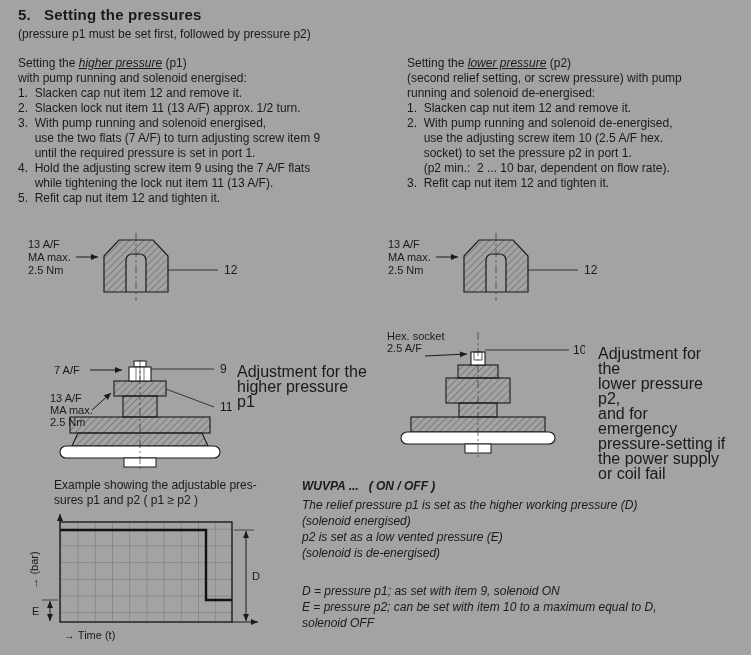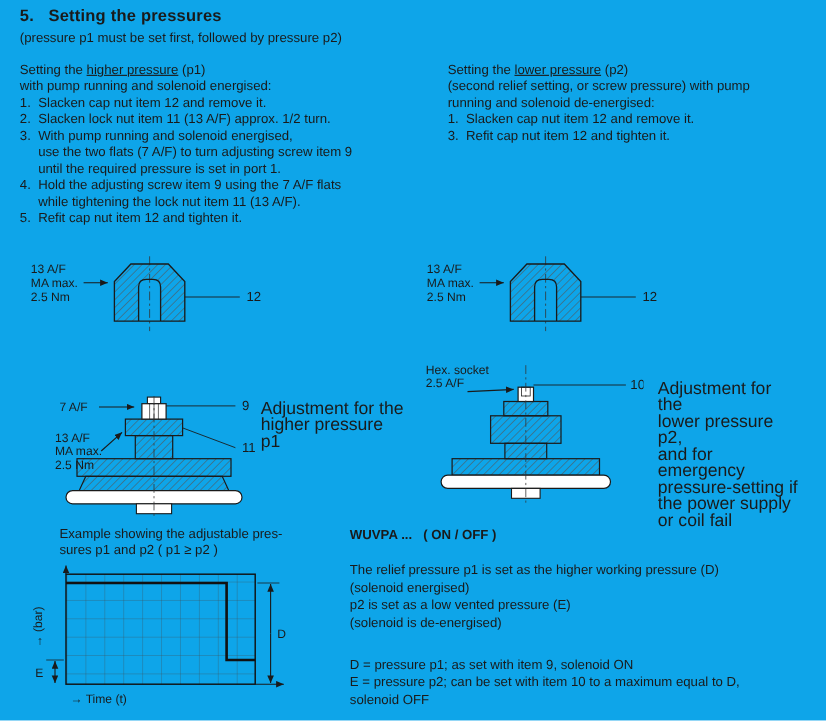--- a/index.html
+++ b/index.html
@@ -1,22 +1,22 @@
 <!DOCTYPE html>
 <html><head>
 <meta charset="utf-8">
 <style>
   html,body{margin:0;padding:0;background:#fff;}
-  .page{position:relative;width:751px;height:655px;background:#0ea5e9;
+  .page{position:relative;width:751px;height:655px;background:#a3a3a3;
         font-family:"Liberation Sans",sans-serif;color:#1a1a1a;overflow:hidden;}
   .abs{position:absolute;}
   .title{font-size:15px;font-weight:bold;white-space:pre-wrap;letter-spacing:.2px;}
   .sub{font-size:12px;white-space:pre-wrap;}
   .body-text{font-size:12px;line-height:15px;white-space:pre-wrap;}
-  .emph{text-decoration:underline;}
+  .emph{text-decoration:underline;font-style:italic;}
   .note{font-size:11px;line-height:13px;text-align:center;white-space:pre-wrap;}
   .callout-text{font-size:16px;line-height:15px;white-space:pre-wrap;}
   .wuvpa-line{font-size:12px;line-height:16px;white-space:pre-wrap;}
   .wuvpa-head{font-size:12px;line-height:16px;font-weight:bold;white-space:pre-wrap;}
   .caption{font-size:12px;line-height:15px;white-space:pre-wrap;}
   svg{display:block;}
   svg text{font-family:"Liberation Sans",sans-serif;fill:#1a1a1a;}
   .t11{font-size:11px;}
   .t12{font-size:12px;}
 </style>
@@ -39,20 +39,24 @@
     <div class="body-text">4.  Hold the adjusting screw item 9 using the 7 A/F flats
      while tightening the lock nut item 11 (13 A/F).</div>
     <div class="body-text">5.  Refit cap nut item 12 and tighten it.</div>
   </div>
 
   <div class="abs" style="left:407px;top:56px;width:334px;">
     <div class="body-text"><span>Setting the </span><span class="emph">lower pressure</span><span> (p2)</span></div>
     <div class="body-text">(second relief setting, or screw pressure) with pump
 running and solenoid de-energised:</div>
     <div class="body-text">1.  Slacken cap nut item 12 and remove it.</div>
+    <div class="body-text">2.  With pump running and solenoid de-energised,
+     use the adjusting screw item 10 (2.5 A/F hex.
+     socket) to set the pressure p2 in port 1.
+     (p2 min.:  2 ... 10 bar, dependent on flow rate).</div>
     <div class="body-text">3.  Refit cap nut item 12 and tighten it.</div>
   </div>
 
   <svg class="abs" style="left:26px;top:230px;" width="235" height="74" viewBox="0 0 235 74">
     <defs>
       <pattern id="h1" width="5" height="5" patternUnits="userSpaceOnUse" patternTransform="rotate(45)">
         <line x1="0" y1="0" x2="0" y2="5" stroke="#555" stroke-width="1"></line>
       </pattern>
       <marker id="a1" markerWidth="8" markerHeight="8" refX="7" refY="3" orient="auto">
         <path d="M0,0 L7,3 L0,6 Z" fill="#1a1a1a"></path>
@@ -179,23 +183,23 @@
     <line x1="220" y1="64" x2="220" y2="109" stroke="#1a1a1a" stroke-width="1" marker-end="url(#aG)"></line>
     <text x="226" y="68" class="t11">D</text>
     <line x1="16" y1="88" x2="32" y2="88" stroke="#1a1a1a" stroke-width="0.7"></line>
     <line x1="24" y1="98" x2="24" y2="89" stroke="#1a1a1a" stroke-width="1" marker-end="url(#aG)"></line>
     <line x1="24" y1="98" x2="24" y2="109" stroke="#1a1a1a" stroke-width="1" marker-end="url(#aG)"></line>
     <text x="6" y="103" class="t11">E</text>
     <text x="12" y="58" class="t11" text-anchor="middle" transform="rotate(-90 12 58)">→ (bar)</text>
     <text x="38" y="127" class="t11">→ Time (t)</text>
   </svg>
 
-  <div class="abs" style="left:318px;top:478px;width:424px;">
+  <div class="abs" style="left:302px;top:478px;width:424px;font-style:italic;">
     <div class="wuvpa-head">WUVPA ...   ( ON / OFF )</div>
-    <div class="wuvpa-line" style="margin-top:16px;">The relief pressure p1 is set as the higher working pressure (D)
+    <div class="wuvpa-line" style="margin-top:3px;">The relief pressure p1 is set as the higher working pressure (D)
 (solenoid energised)
 p2 is set as a low vented pressure (E)
 (solenoid is de-energised)</div>
     <div class="wuvpa-line" style="margin-top:22px;">D = pressure p1; as set with item 9, solenoid ON
 E = pressure p2; can be set with item 10 to a maximum equal to D,
 solenoid OFF</div>
   </div>
 
 </div>
 

